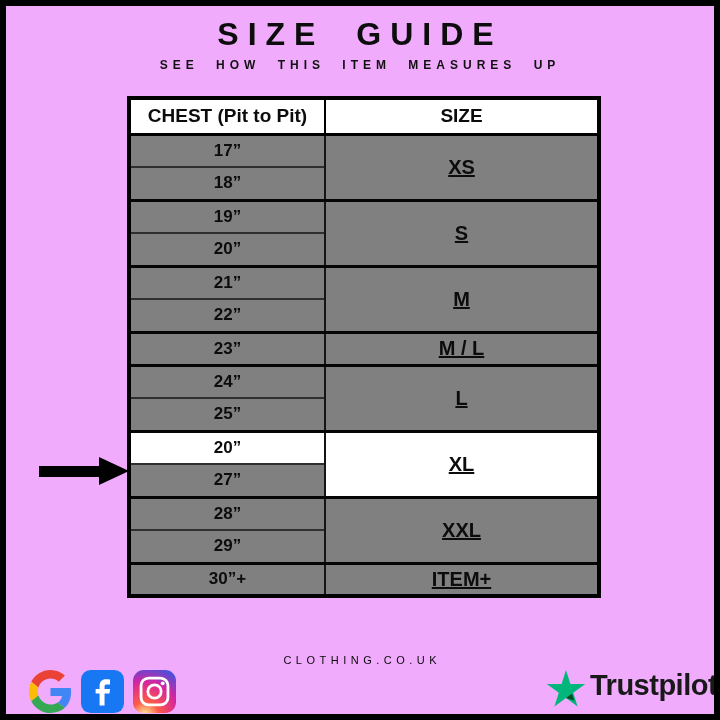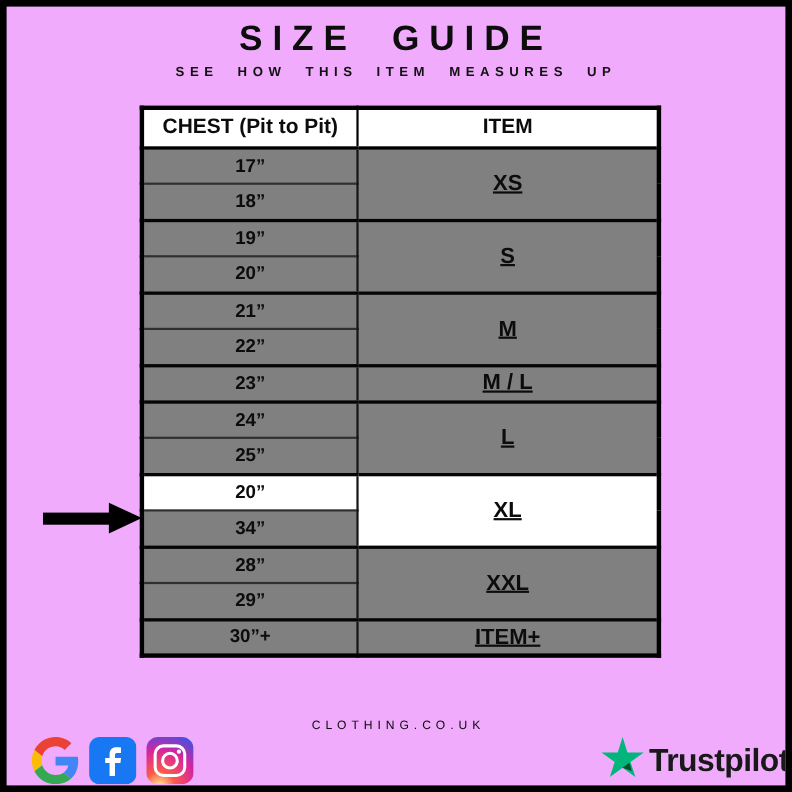--- a/index.html
+++ b/index.html
@@ -122,21 +122,21 @@
     margin-right: -4.5px;
     color: #0a0a0a;
     white-space: nowrap;
   }
 
   .trustpilot {
     position: absolute;
     left: 540px;
     top: 663px;
     display: flex;
-    align-items: flex-end;
+    align-items: flex-start;
     gap: 4px;
     cursor: pointer;
   }
   .trustpilot .tp-star { width: 40px; height: 40px; }
   .trustpilot .tp-label {
     font-size: 29px;
     font-weight: 700;
     color: #191919;
     letter-spacing: -0.5px;
   }
@@ -151,21 +151,21 @@
 
   <div class="size-table-wrap">
     <table class="size-table">
       <colgroup>
           <col class="c-chest">
           <col class="c-size">
         </colgroup>
       <tbody>
           <tr>
         <th>CHEST (Pit to Pit)</th>
-        <th>ITEM</th>
+        <th>SIZE</th>
       </tr>
 
       <tr>
         <td class="chest">17”</td>
         <td class="size" rowspan="2">XS</td>
       </tr>
       <tr class="inner">
         <td class="chest">18”</td>
       </tr>
 
@@ -196,21 +196,21 @@
       </tr>
       <tr class="inner">
         <td class="chest">25”</td>
       </tr>
 
       <tr class="group">
         <td class="chest hl">20”</td>
         <td class="size hl" rowspan="2">XL</td>
       </tr>
       <tr class="inner">
-        <td class="chest">34”</td>
+        <td class="chest">27”</td>
       </tr>
 
       <tr class="group">
         <td class="chest">28”</td>
         <td class="size" rowspan="2">XXL</td>
       </tr>
       <tr class="inner">
         <td class="chest">29”</td>
       </tr>
 

